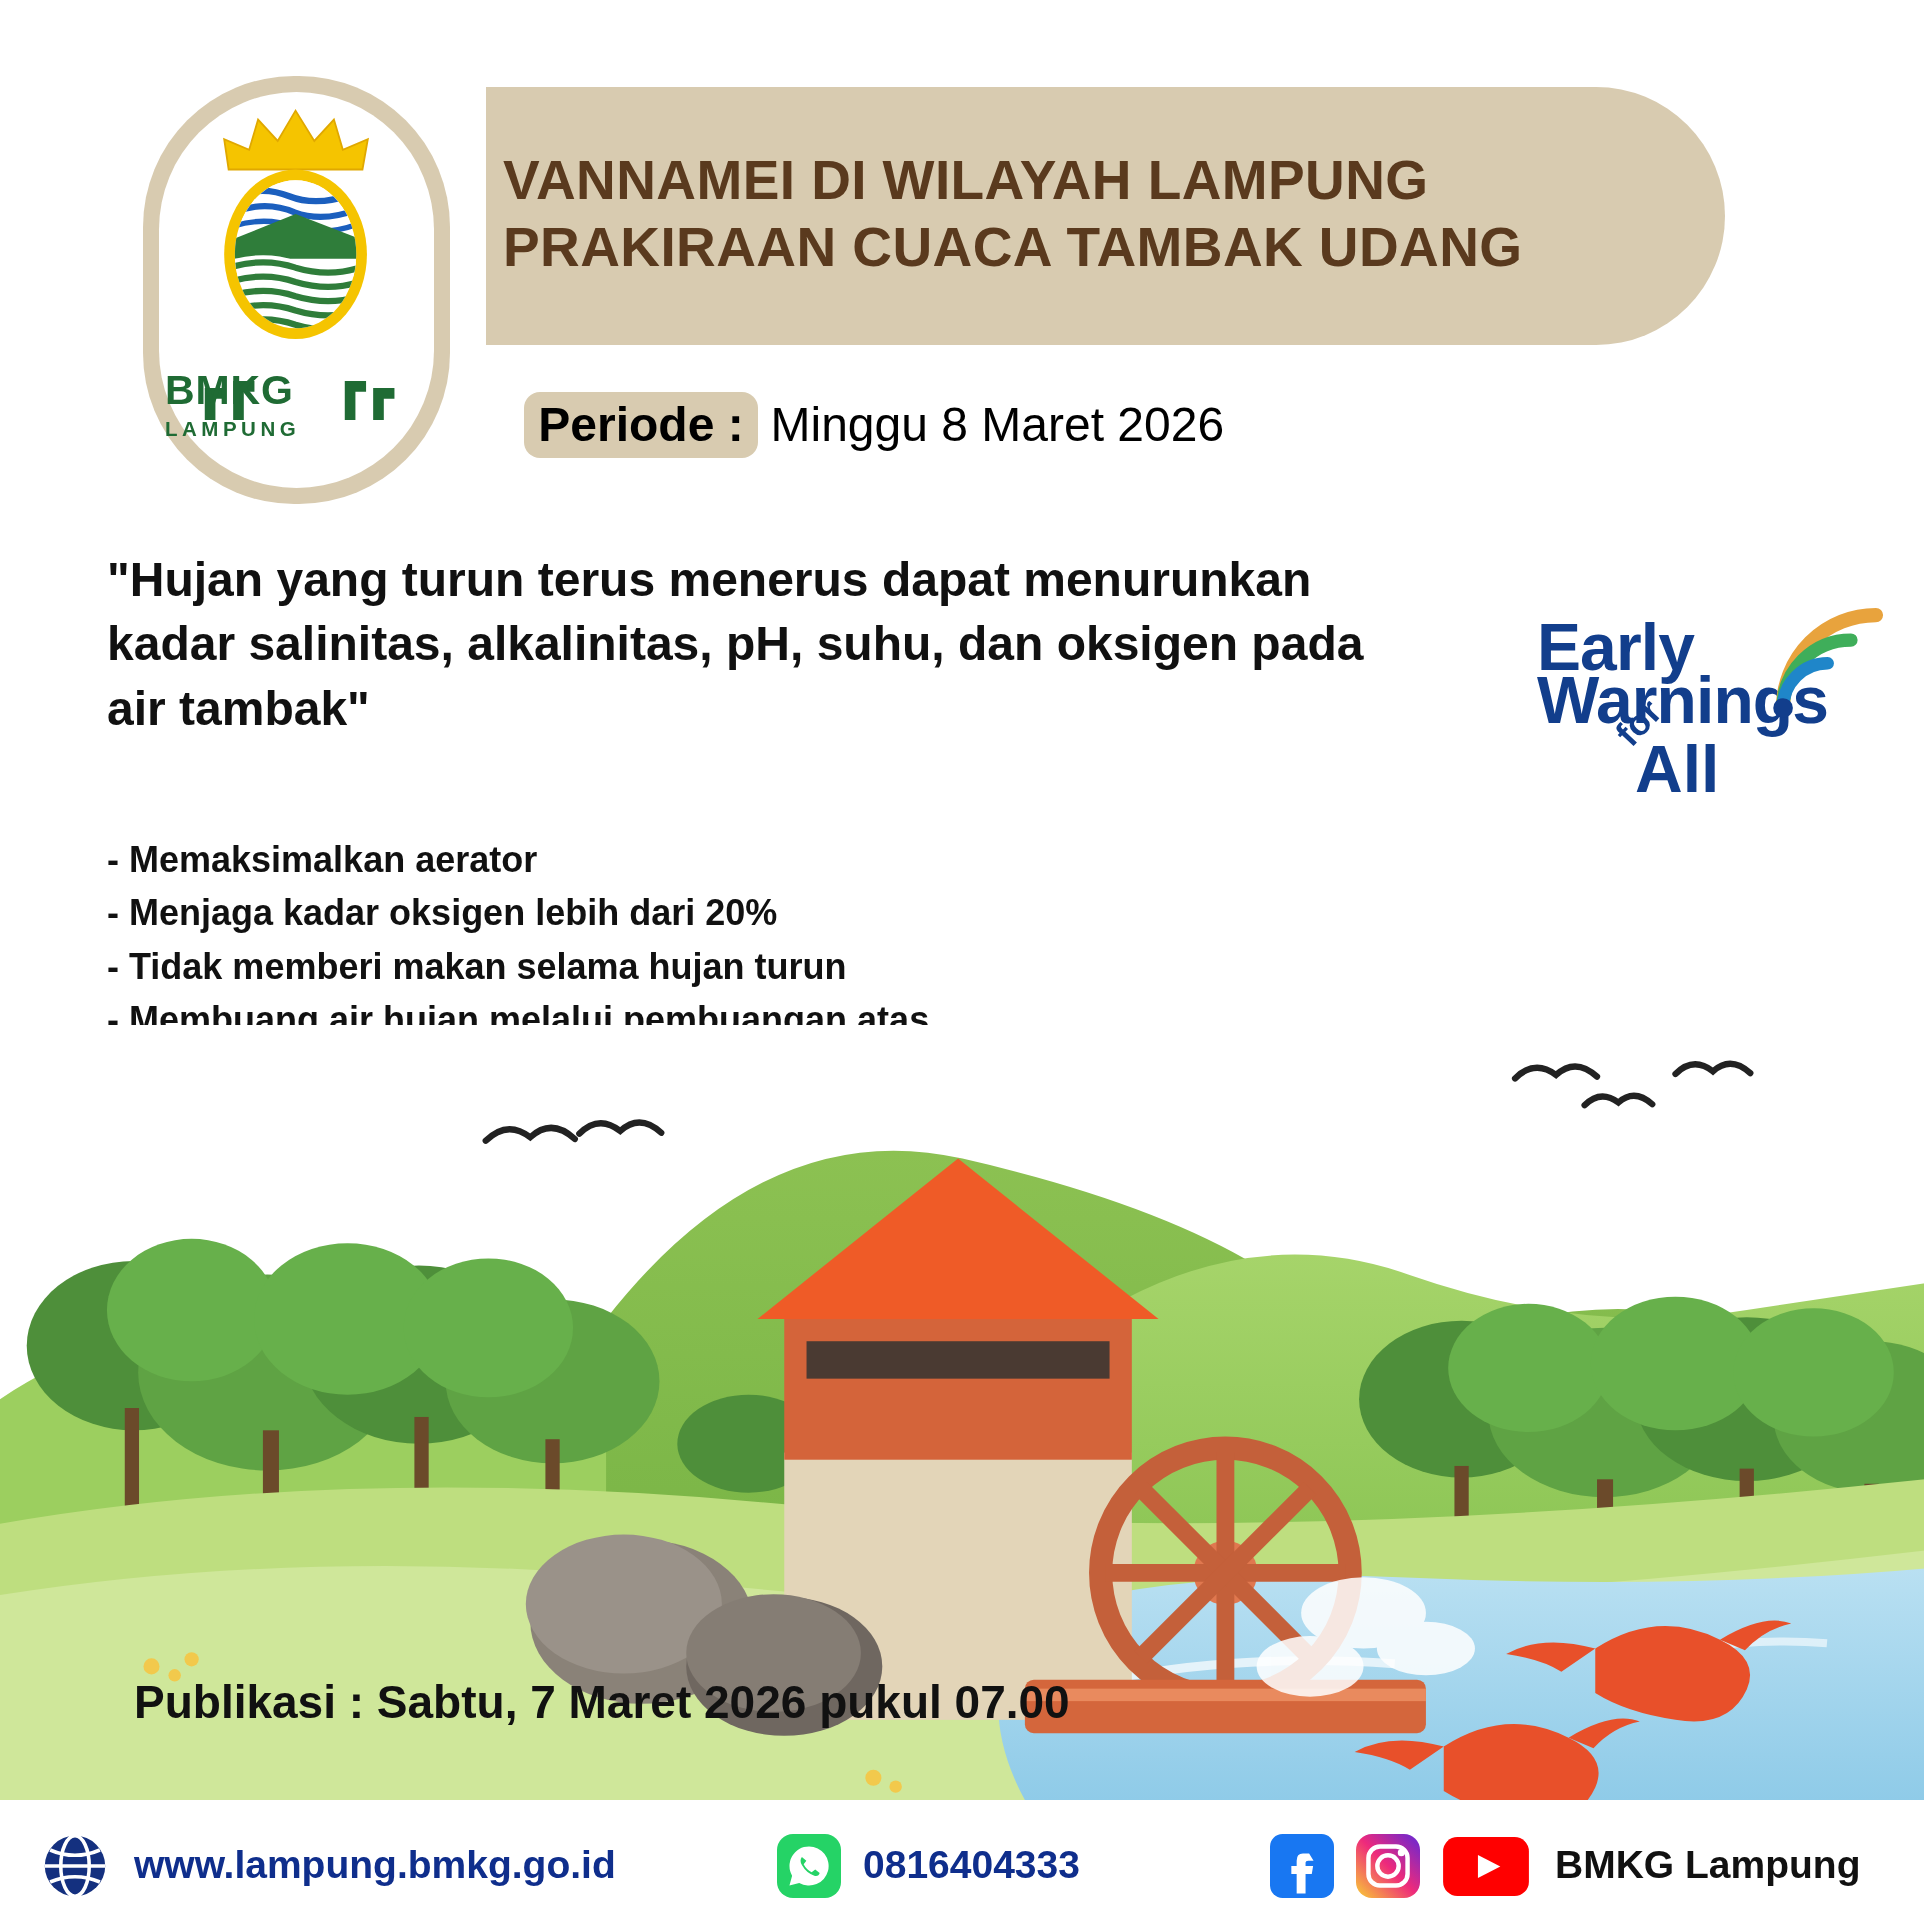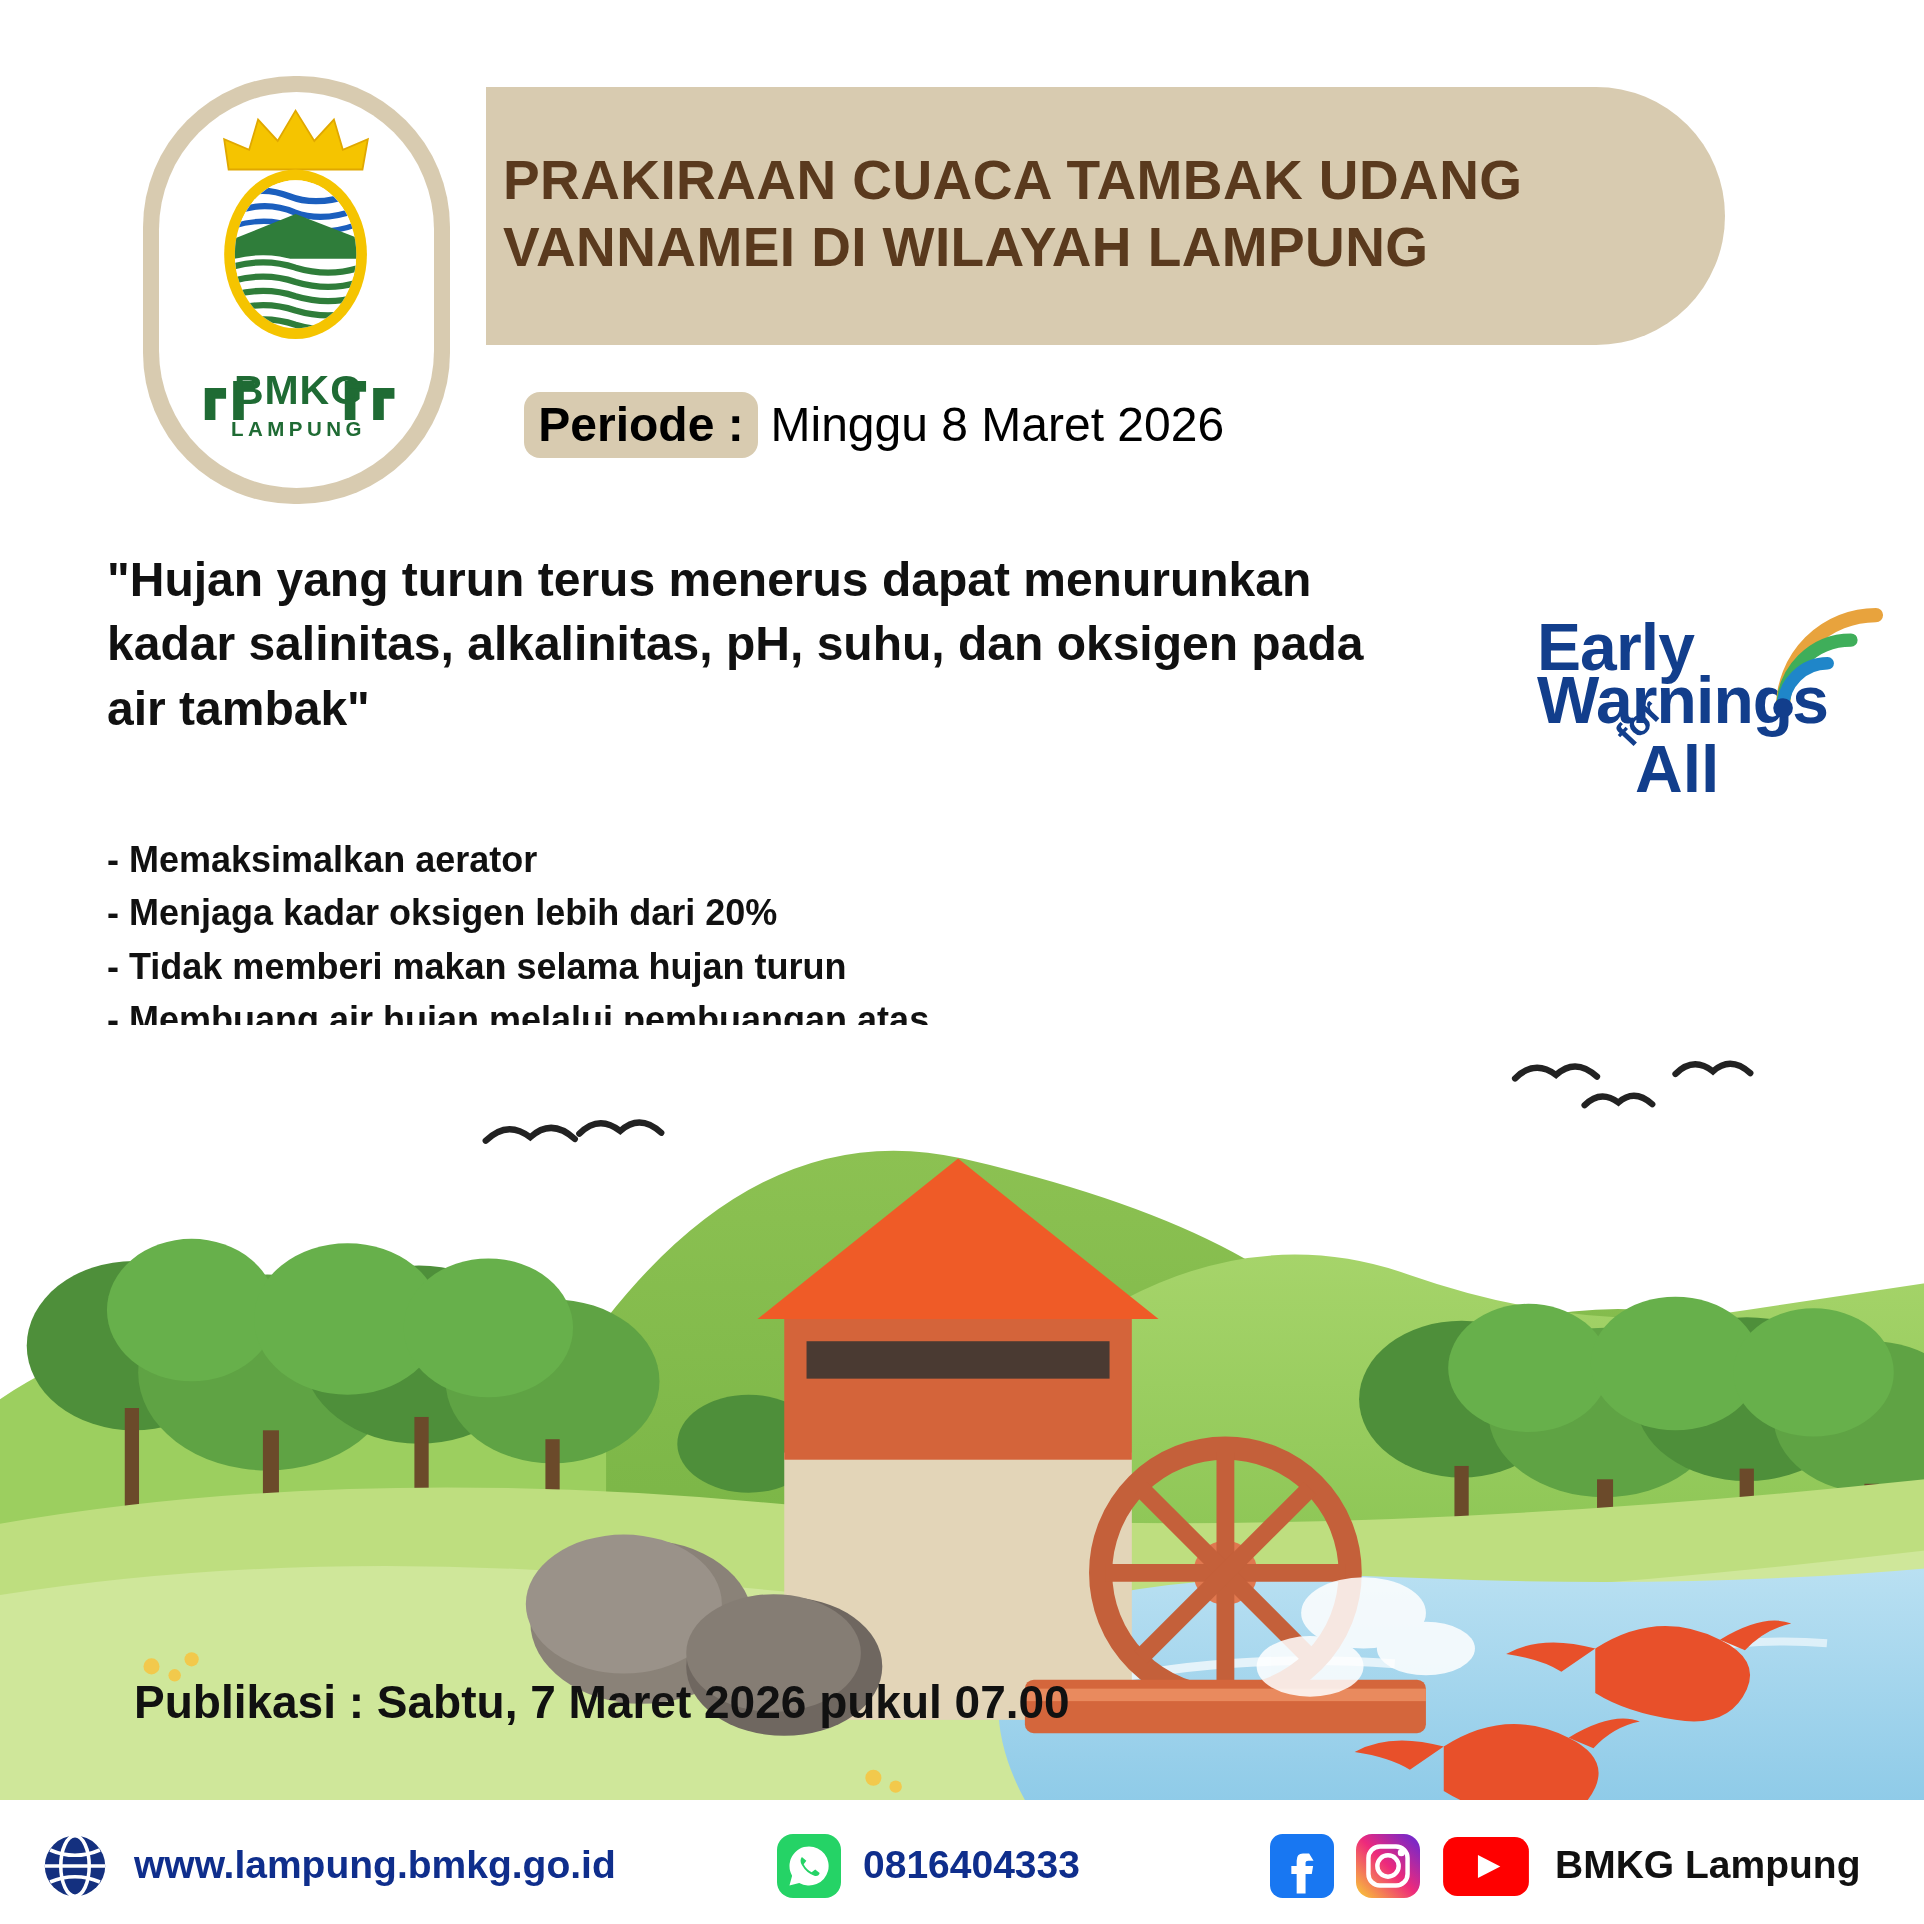--- a/index.html
+++ b/index.html
@@ -25,21 +25,21 @@
   .logo-plate{
     position:absolute;left:143px;top:76px;width:307px;height:428px;
     background:#d8cbb0;border-radius:151px 151px 151px 151px;
   }
   .logo-plate-inner{
     position:absolute;left:159px;top:92px;width:275px;height:396px;
     background:#ffffff;border-radius:143px;
   }
   .bmkg-logo{position:absolute;left:209px;top:107px;width:174px;height:241px;}
   .bmkg-text{
-    position:absolute;left:165px;top:370px;width:267px;text-align:center;
+    position:absolute;left:165px;top:370px;width:267px;text-align:left;
     color:#1f6b34;font-weight:bold;line-height:1;
   }
   .bmkg-text .b1{font-size:41px;letter-spacing:0.9px;}
   .bmkg-text .b2{font-size:20.5px;letter-spacing:4.5px;margin-top:8px;}
 
   .periode-row{position:absolute;left:524px;top:392px;display:flex;align-items:baseline;gap:12.5px;}
   .periode-label{
     background:#d8cbb0;padding:5.3px 14.3px;border-radius:16px;
     font-size:48px;font-weight:bold;color:#000;
   }
@@ -85,22 +85,22 @@
   .ico{position:absolute;}
 </style>
 </head>
 <body>
 
 <div class="poster">
 
   <div class="header-pill"></div>
 
   <div class="header-title">
+    <div>VANNAMEI DI WILAYAH LAMPUNG</div>
     <div>PRAKIRAAN CUACA TAMBAK UDANG</div>
-    <div>VANNAMEI DI WILAYAH LAMPUNG</div>
   </div>
 
   <div class="logo-plate"></div>
   <div class="logo-plate-inner"></div>
 
   <svg class="bmkg-logo" viewBox="0 0 195 270">
     <path d="M97 4 L118 38 L140 14 L150 48 L178 36 L172 70 L22 70 L17 36 L45 48 L55 14 L77 38 Z" fill="#f5c400" stroke="#e0a800" stroke-width="2"></path>
     <ellipse cx="97" cy="165" rx="80" ry="95" fill="#f5c400"></ellipse>
     <ellipse cx="97" cy="165" rx="68" ry="83" fill="#ffffff"></ellipse>
     <clipPath id="ovalclip">

